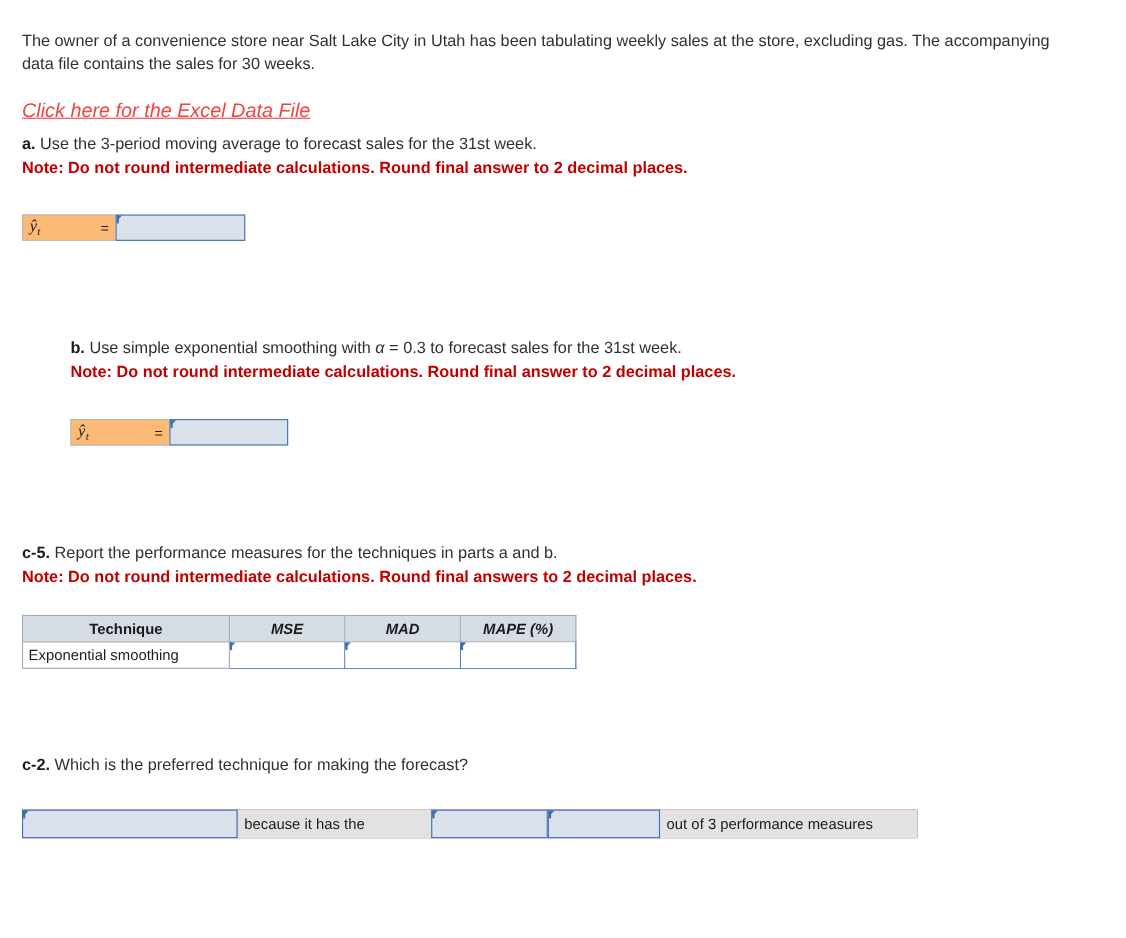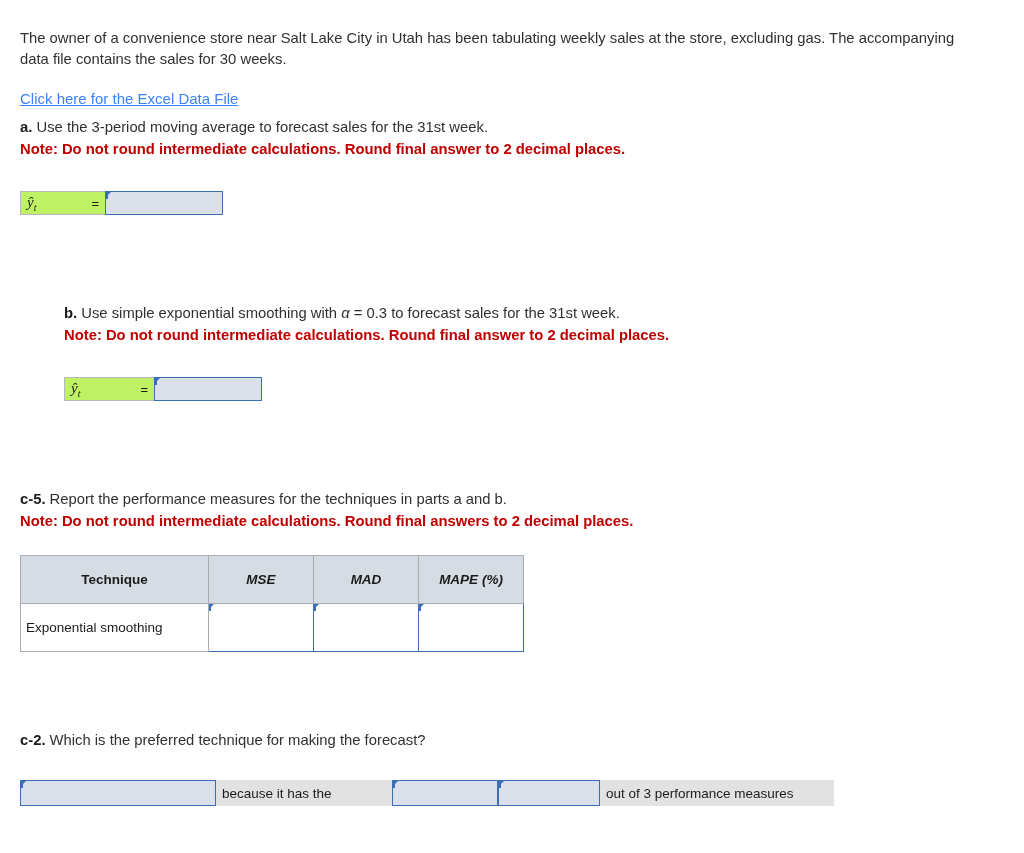--- a/index.html
+++ b/index.html
@@ -27,24 +27,25 @@
     line-height: 21px;
     color: #2f3033;
     max-width: 960px;
     margin: 0;
   }
 
   .link-row {
     margin-top: 20px;
   }
   a.excel-link {
-    color: #3b82f6;
+    color: #ef4444;
     text-decoration: underline;
-    font-size: 15px;
+    font-size: 18px;
     cursor: pointer;
+    font-style: italic;
   }
 
   .qblock {
     margin-top: 10px;
   }
   .qline {
     font-size: 14.8px;
     line-height: 20px;
     color: #2f3033;
   }
@@ -59,21 +60,21 @@
   .alpha { font-style: italic; }
 
   
   .ansrow {
     display: flex;
     align-items: stretch;
     margin-top: 32px;
     width: max-content;
   }
   .ans-label {
-    background: #bef264;
+    background: #fdba74;
     border: 1px solid #b4b8c0;
     border-right: none;
     height: 24px;
     display: flex;
     align-items: center;
     padding: 0 6px;
     box-sizing: border-box;
     font-size: 13px;
     color: #1b1b1b;
     justify-content: space-between;
@@ -117,21 +118,21 @@
   }
 
   
   .perf-table {
     border-collapse: collapse;
     margin-top: 24px;
     table-layout: fixed;
   }
   .perf-table th, .perf-table td {
     border: 1px solid #a9acb2;
-    padding: 16px;
+    padding: 4px;
     height: 24px;
     box-sizing: border-box;
   }
   .perf-table th {
     background: #d6dce4;
     font-size: 13.5px;
     color: #1b1b1b;
     font-weight: bold;
     text-align: center;
   }

